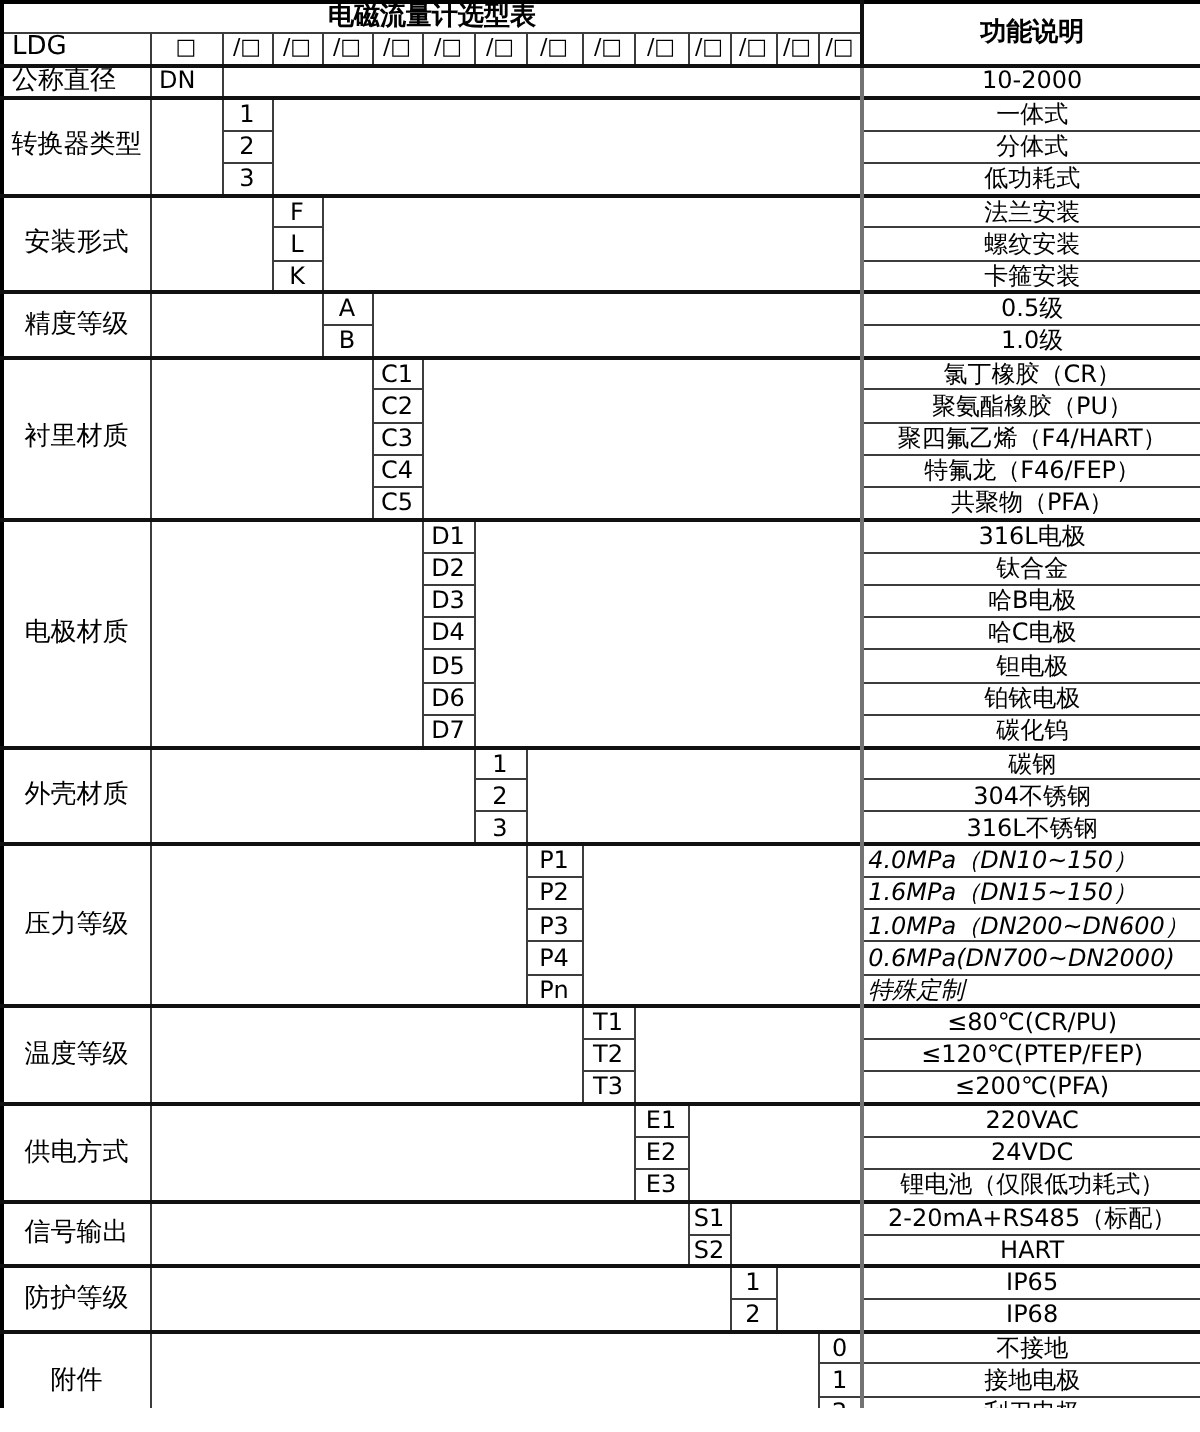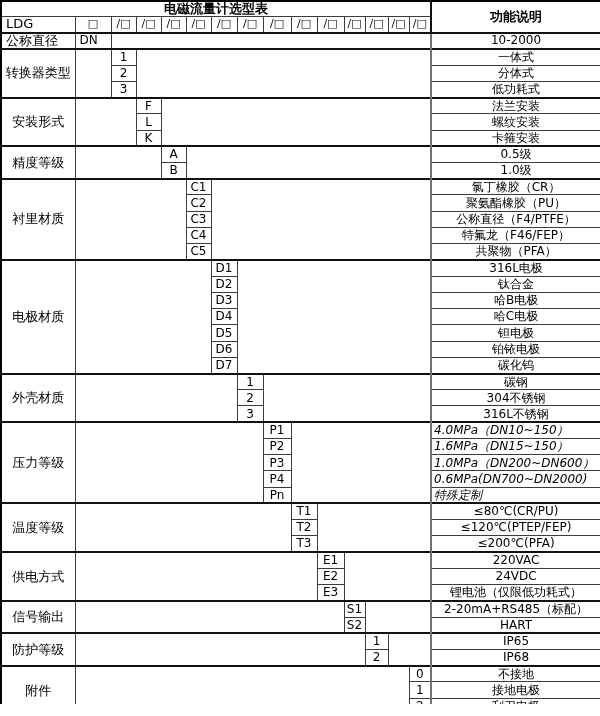--- a/index.html
+++ b/index.html
@@ -125,21 +125,21 @@
           <td>C1</td>
           <td colspan="9" rowspan="5"></td>
           <td class="desc">氯丁橡胶（CR）</td>
         </tr>
         <tr>
           <td>C2</td>
           <td class="desc">聚氨酯橡胶（PU）</td>
         </tr>
         <tr>
           <td>C3</td>
-          <td class="desc">公称直径（F4/PTFE）</td>
+          <td class="desc">聚四氟乙烯（F4/HART）</td>
         </tr>
         <tr>
           <td>C4</td>
           <td class="desc">特氟龙（F46/FEP）</td>
         </tr>
         <tr>
           <td>C5</td>
           <td class="desc">共聚物（PFA）</td>
         </tr>
         <tr class="group-start">

